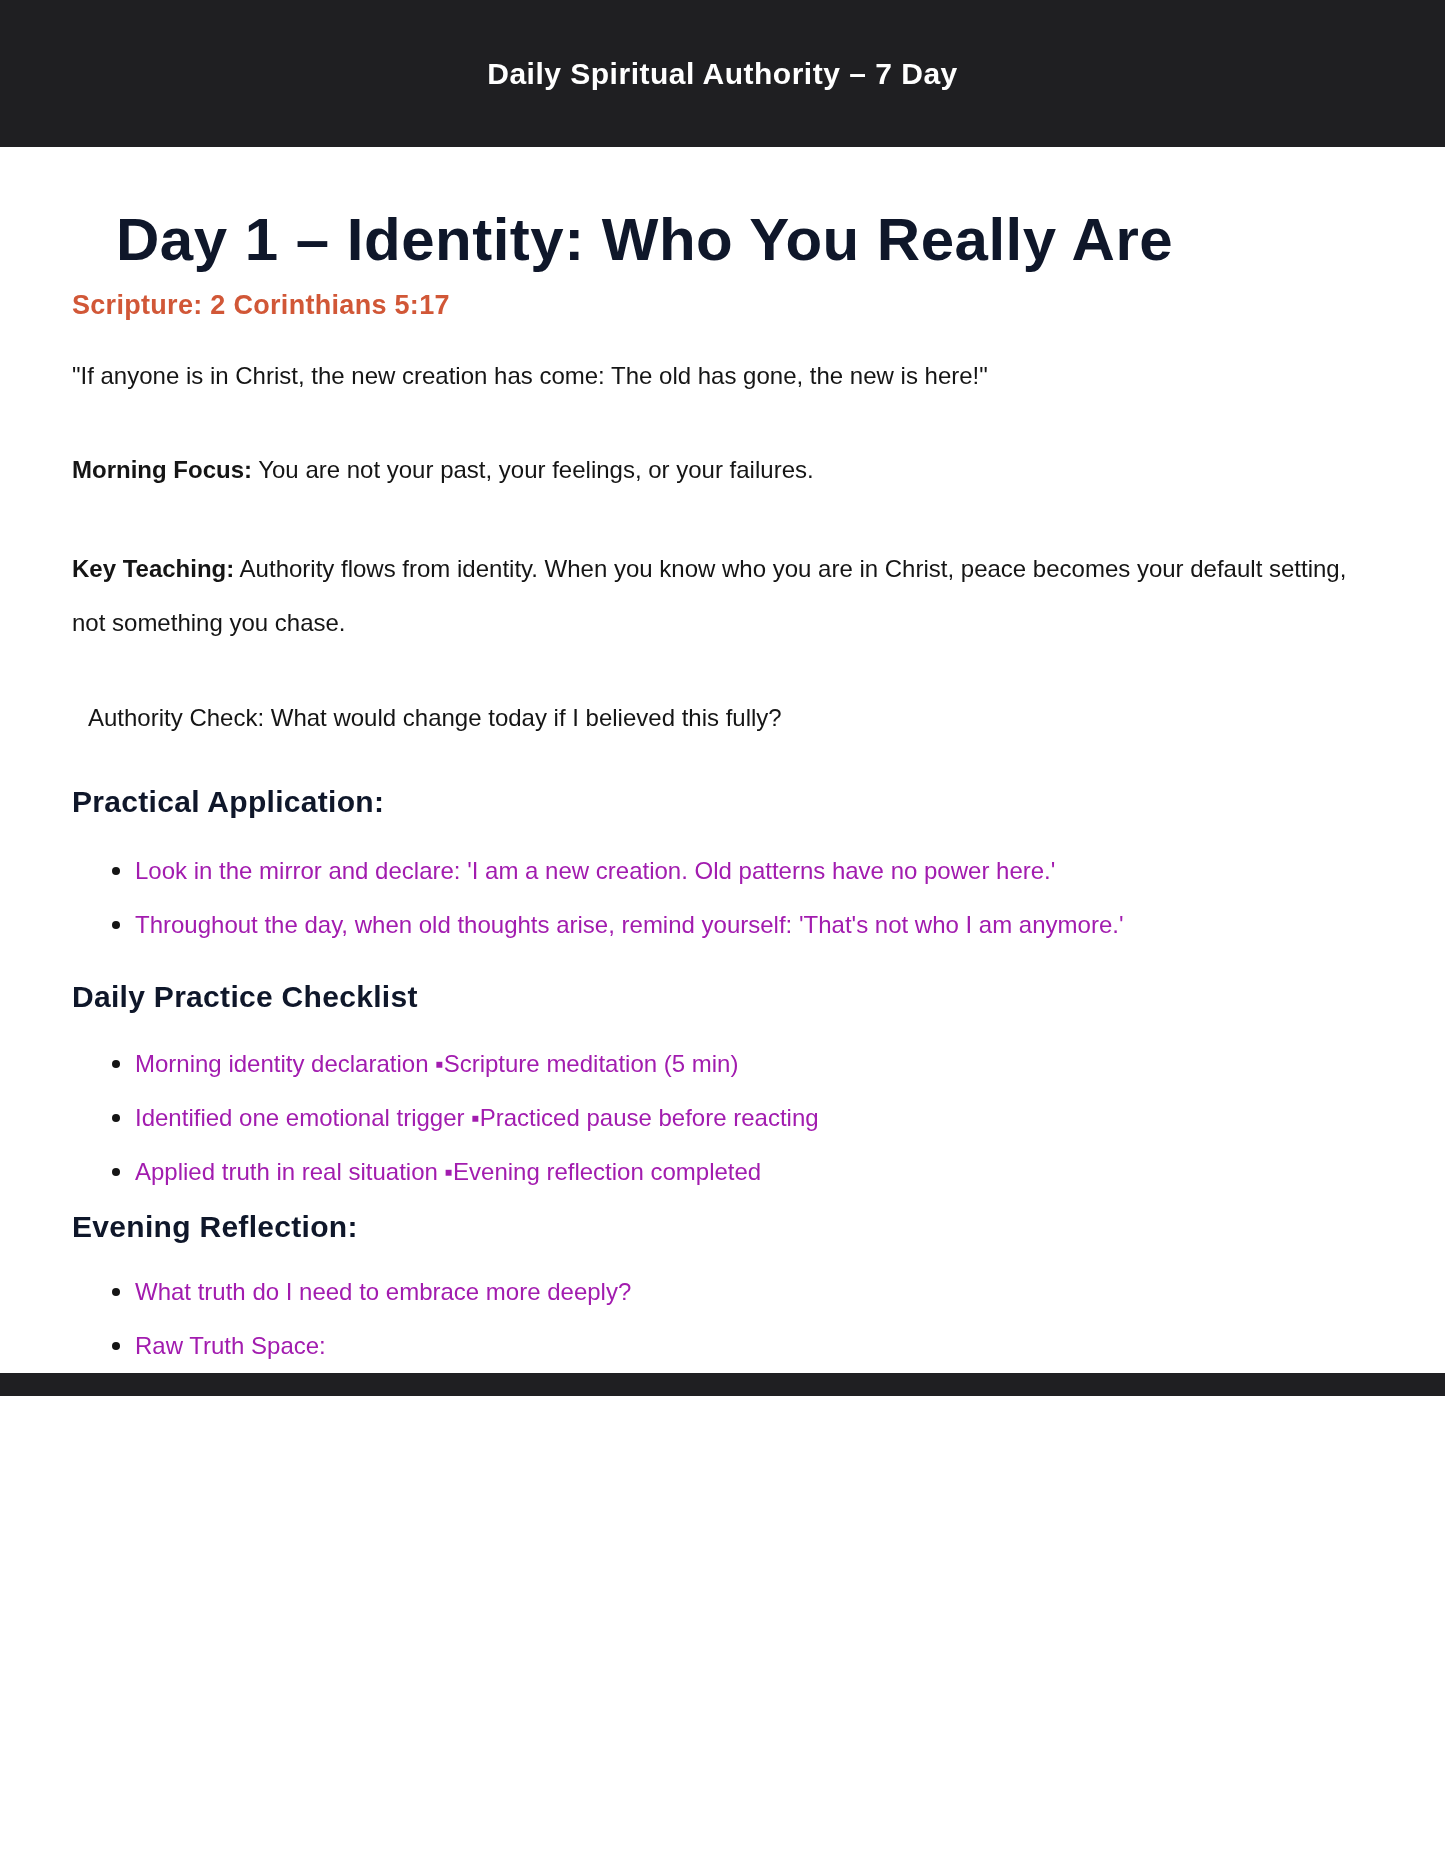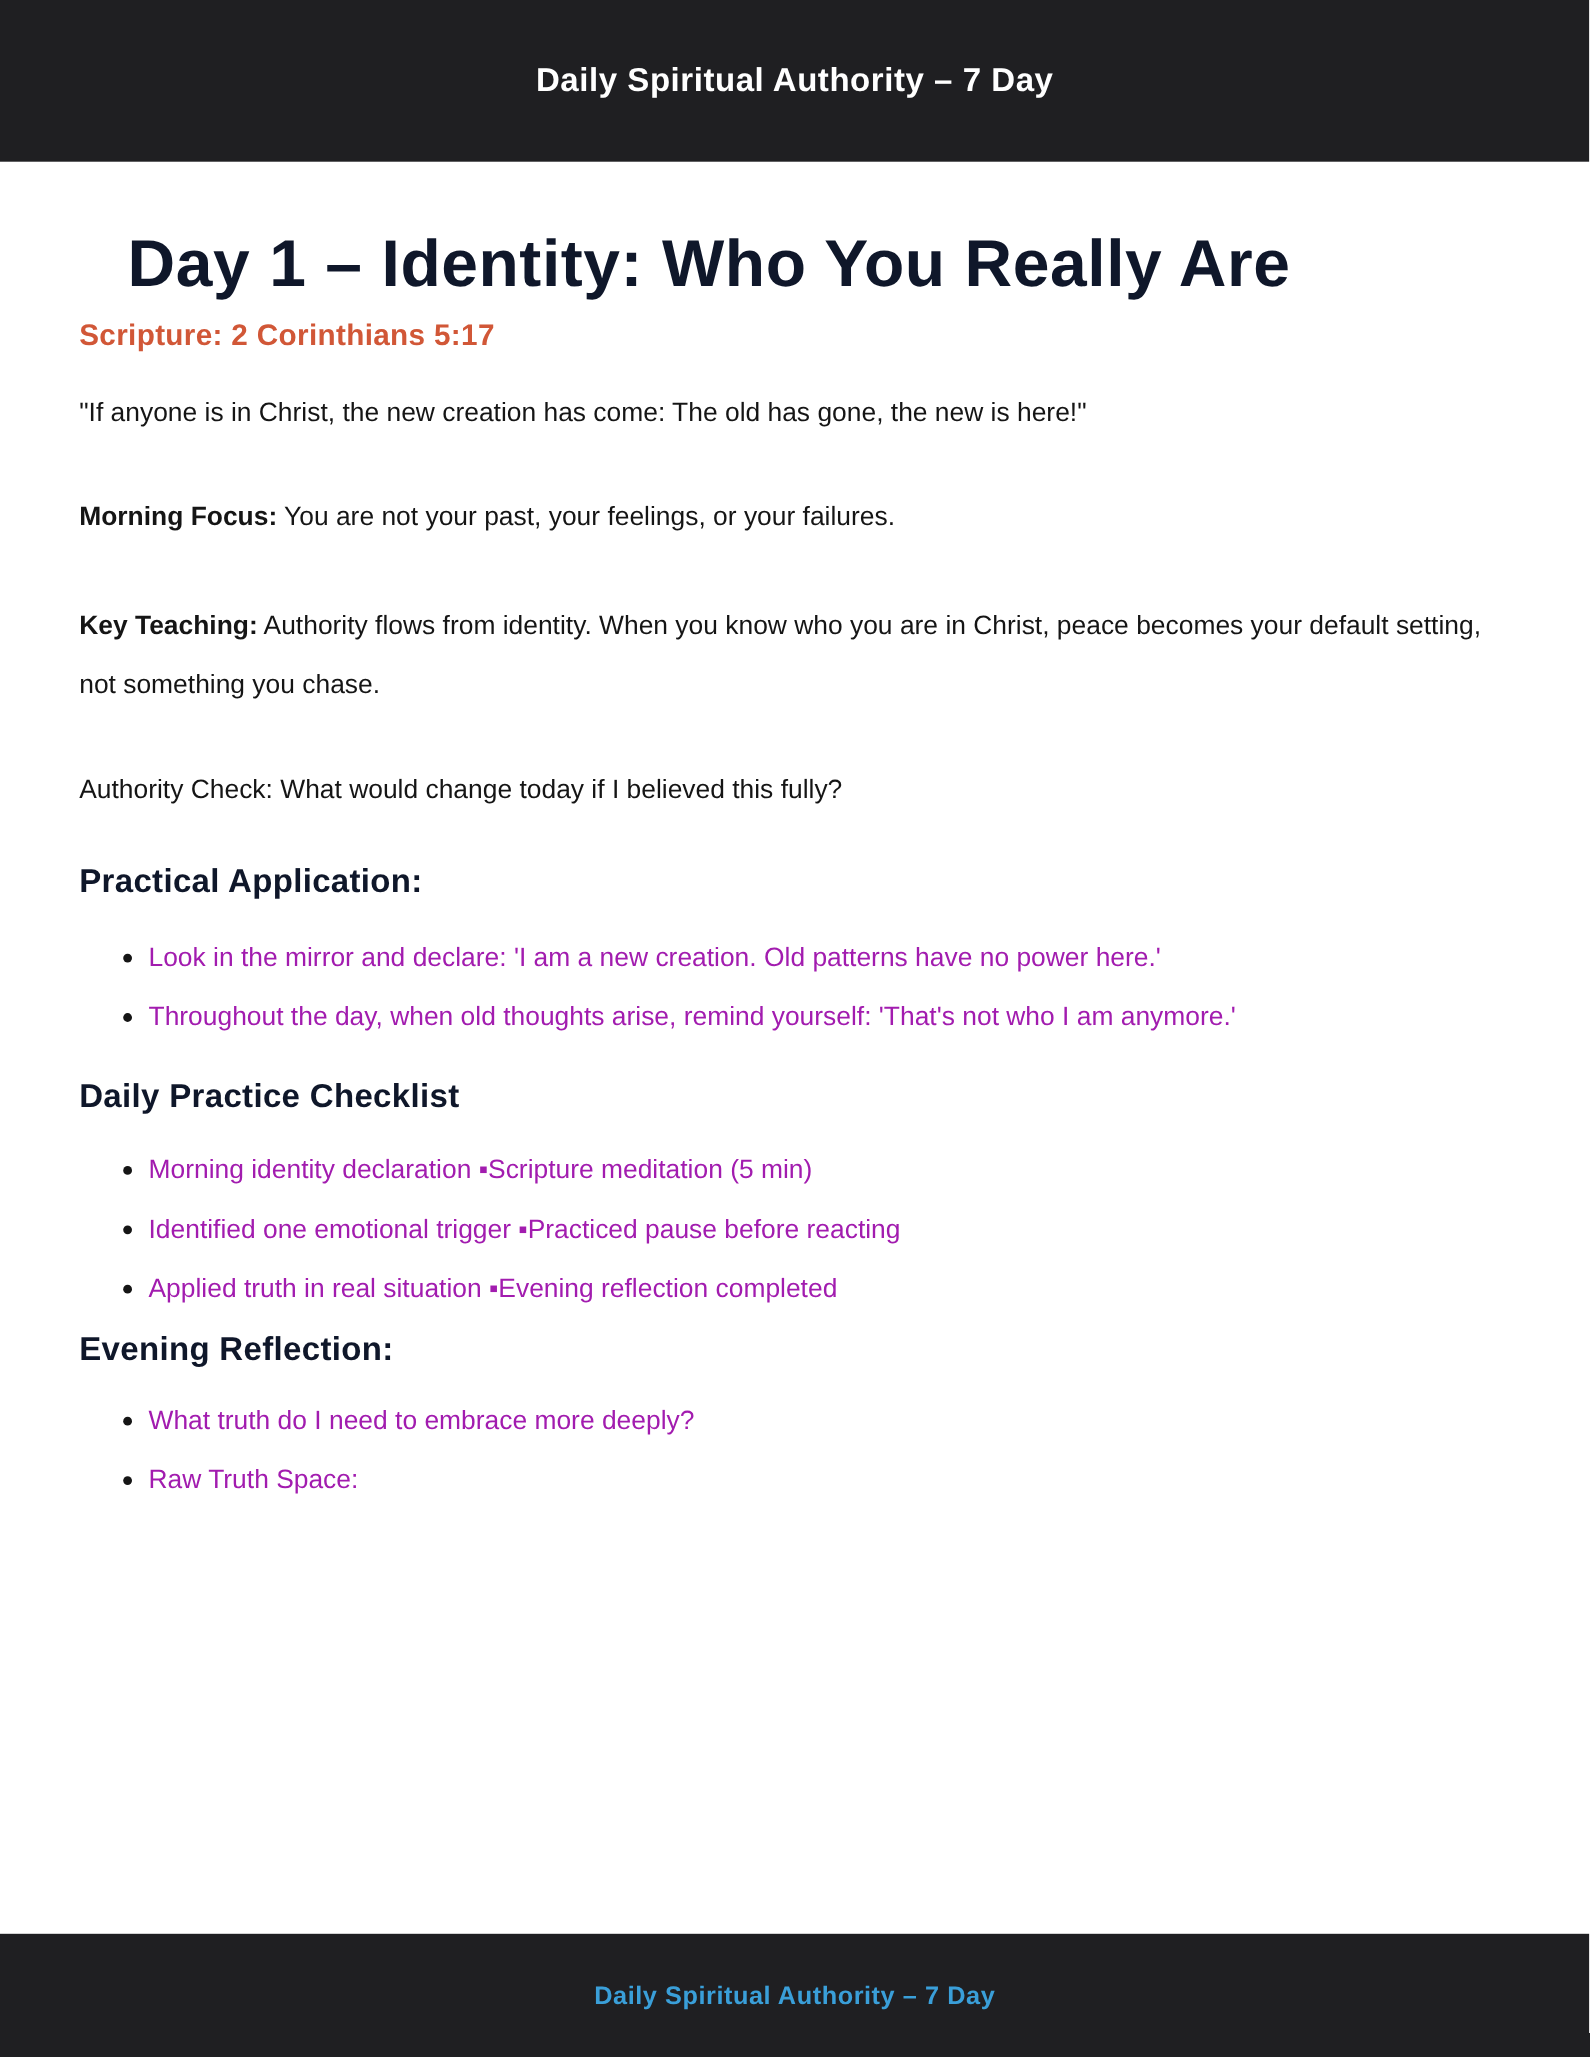--- a/index.html
+++ b/index.html
@@ -1,21 +1,21 @@
 <!DOCTYPE html>
 <html><head>
 <meta charset="utf-8">
 <style>
   * { margin: 0; padding: 0; box-sizing: border-box; }
   html, body { background: #ffffff; }
   body { font-family: "Liberation Sans", sans-serif; }
 
   .page {
     width: 1445px;
-    height: 1870px;
+    height: 1396px;
     margin: 0 auto;
     background: #ffffff;
     display: flex;
     flex-direction: column;
     overflow: hidden;
   }
 
   .bar {
     background: #1f1f22;
     display: flex;
@@ -68,21 +68,21 @@
   }
 
   p.body {
     color: #151515;
     font-size: 24px;
     line-height: 54px;
   }
   p.quote { margin-top: 27px; }
   p.morning { margin-top: 40px; }
   p.keyteaching { margin-top: 45px; }
-  p.authority { margin-top: 41px; }
+  p.authority { margin-top: 41px; margin-left: 16px; }
 
   h3.s1 { margin-top: 38px; }
   h3.s2 { margin-top: 26px; }
   h3.s3 { margin-top: 9px; }
 
   ul {
     list-style: none;
   }
   ul.s1 { margin-top: 23px; }
   ul.s2 { margin-top: 21px; }

